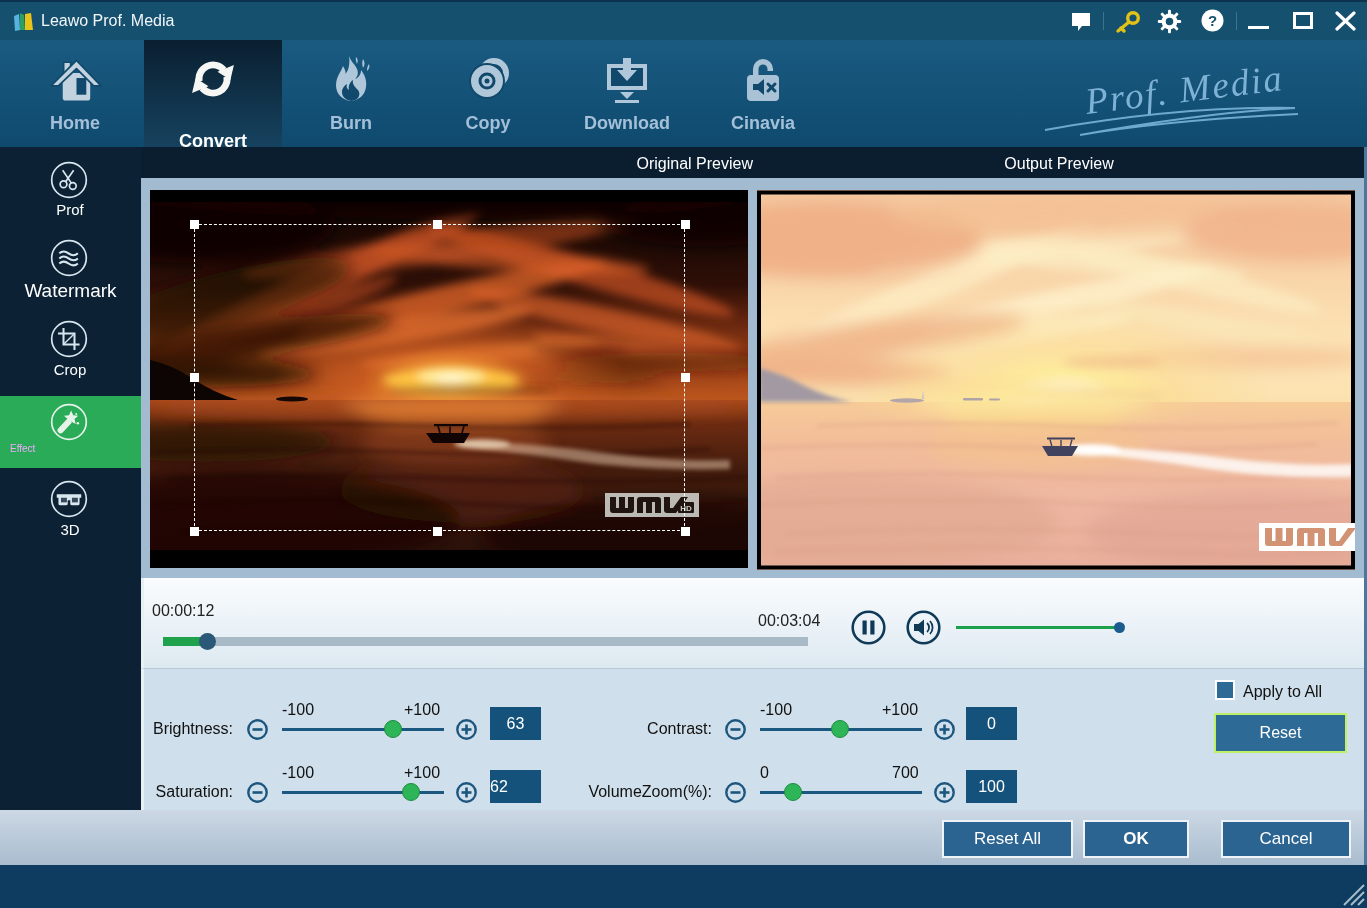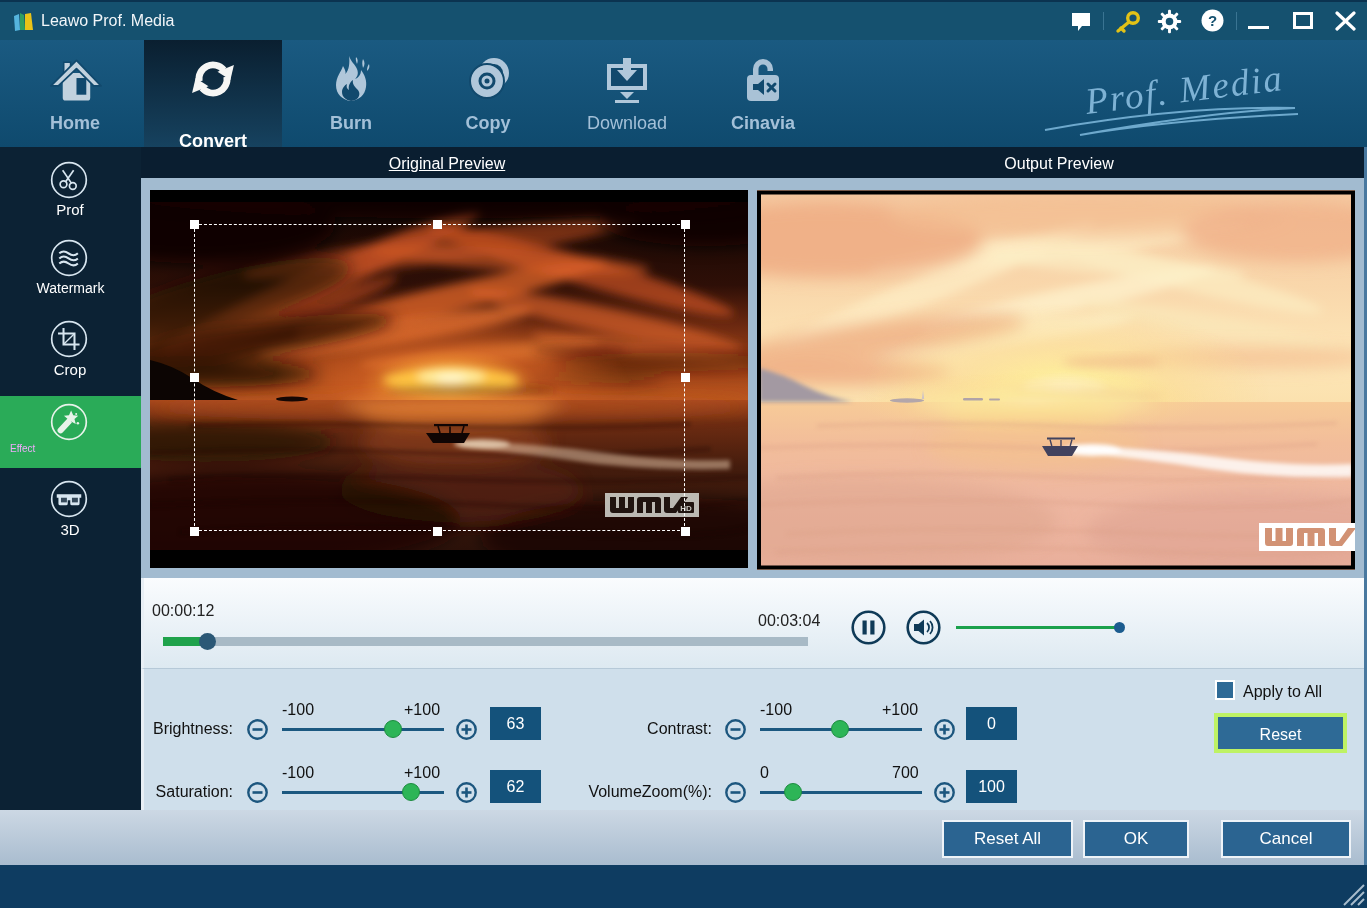--- a/index.html
+++ b/index.html
@@ -110,21 +110,21 @@
 
 <svg class="abs" style="left:603px;top:56px;" width="48" height="47" viewBox="0 0 48 47">
   <g fill="#b0c7da">
     <path d="M4 8 h40 v26 h-40 z M8 12 v18 h32 v-18 h10 z" fill-rule="evenodd"></path>
     <rect x="8" y="12" width="32" height="18" fill="#11496d"></rect>
     <path d="M20 2 h8 v12 h6 l-10 11 -10 -11 h6 z"></path>
     <path d="M17 36 h14 l-7 7 z"></path>
     <rect x="12" y="44" width="24" height="3"></rect>
   </g>
 </svg>
-<div class="abs" style="left:572px;top:113px;width:110px;text-align:center;color:#a3c0d8;font-size:18px;font-weight:normal;">Download</div>
+<div class="abs" style="left:572px;top:113px;width:110px;text-align:center;color:#a3c0d8;font-size:18px;font-weight:bold;">Download</div>
 
 <svg class="abs" style="left:740px;top:55px;" width="46" height="48" viewBox="0 0 46 48">
   <path d="M13 22 V14 a10 10 0 0 1 20 0 v2 h-5.5 v-2 a4.5 4.5 0 0 0 -9 0 v8 z" fill="#a9c2d6"></path>
   <rect x="7" y="20" width="32" height="26" rx="4" fill="#a9c2d6"></rect>
   <g fill="#11496d">
     <path d="M24 29 h-5 l-6 -5 v16 l6 -5 h5 z" transform="translate(37,0) scale(-1,1)"></path>
   </g>
   <g stroke="#11496d" stroke-width="3" stroke-linecap="round">
     <path d="M28 29 l7 7"></path>
       <path d="M35 29 l-7 7"></path>
@@ -152,21 +152,21 @@
 <div class="abs" style="left:10px;top:201px;width:120px;text-align:center;color:#fff;font-size:15px;">Prof</div>
 
 <svg class="abs" style="left:50px;top:239px;" width="38" height="38" viewBox="0 0 45 45">
   <circle cx="22.5" cy="22.5" r="20.5" fill="none" stroke="#d8e6f0" stroke-width="2"></circle>
   <g stroke="#d8e6f0" stroke-width="2.4" fill="none">
     <path d="M11 17 q5 -4.5 11 0 t11 0"></path>
     <path d="M11 23 q5 -4.5 11 0 t11 0"></path>
     <path d="M11 29 q5 -4.5 11 0 t11 0"></path>
   </g>
 </svg>
-<div class="abs" style="left:0px;top:280px;width:141px;text-align:center;color:#fff;font-size:14px;">Watermark</div>
+<div class="abs" style="left:0px;top:280px;width:141px;text-align:center;color:#fff;font-size:19px;">Watermark</div>
 
 <svg class="abs" style="left:50px;top:320px;" width="38" height="38" viewBox="0 0 45 45">
   <circle cx="22.5" cy="22.5" r="20.5" fill="none" stroke="#d8e6f0" stroke-width="2"></circle>
   <g stroke="#d8e6f0" stroke-width="2.4" fill="none">
     <path d="M16 9.5 V29 H35"></path>
     <path d="M9.5 16 H29 V35.5"></path>
     <path d="M16.5 28.5 L28.5 16.5" stroke-width="1.6"></path>
   </g>
 </svg>
 <div class="abs" style="left:10px;top:361px;width:120px;text-align:center;color:#fff;font-size:15px;">Crop</div>
@@ -186,21 +186,21 @@
   <circle cx="22.5" cy="22.5" r="20.5" fill="none" stroke="#d8e6f0" stroke-width="2"></circle>
   <g fill="#d8e6f0">
     <path d="M8 17 h29 v4 h-2 v7 a2 2 0 0 1 -2 2 h-7 a2 2 0 0 1 -2 -2 v-4 h-3 v4 a2 2 0 0 1 -2 2 h-7 a2 2 0 0 1 -2 -2 v-7 h-2 z"></path>
   </g>
   <rect x="13" y="21" width="7" height="5.5" fill="#0c2234" opacity="0.8"></rect>
   <rect x="26" y="21" width="7" height="5.5" fill="#0c2234" opacity="0.8"></rect>
 </svg>
 <div class="abs" style="left:10px;top:521px;width:120px;text-align:center;color:#fff;font-size:15px;">3D</div>
 
 <div class="abs" style="left:141px;top:147px;width:1226px;height:31px;background:#0a1e30;"></div>
-<div class="abs" style="left:141px;top:155px;width:612px;text-align:center;color:#fff;font-size:16px;text-decoration:underline;">Original Preview</div>
+<div class="abs" style="left:141px;top:155px;width:612px;text-align:right;color:#fff;font-size:16px;">Original Preview</div>
 <div class="abs" style="left:753px;top:155px;width:612px;text-align:center;color:#fff;font-size:16px;">Output Preview</div>
 <div class="abs" style="left:141px;top:178px;width:1226px;height:400px;background:#a2bbd0;"></div>
 
 <div class="abs" style="left:150px;top:190px;width:598px;height:378px;background:#000;">
   <svg width="598" height="378" viewBox="0 0 598 378">
     <defs>
       <linearGradient id="lsky" x1="0" y1="0" x2="0" y2="1">
         <stop offset="0" stop-color="#130603"></stop>
         <stop offset="0.42" stop-color="#2e0f07"></stop>
         <stop offset="0.62" stop-color="#6a2810"></stop>
@@ -465,21 +465,21 @@
 </svg>
 <div class="abs" style="left:282px;top:764px;color:#111;font-size:16px;">-100</div>
 <div class="abs" style="left:404px;top:764px;color:#111;font-size:16px;">+100</div>
 <div class="abs" style="left:282px;top:791px;width:162px;height:3px;background:#1b5880;"></div>
 <div class="abs" style="left:402px;top:783px;width:18px;height:18px;border-radius:50%;background:#2db557;border:1px solid #1d8c40;"></div>
 <svg class="abs" style="left:456px;top:782px;" width="21" height="21" viewBox="0 0 21 21">
   <circle cx="10.5" cy="10.5" r="9.2" fill="none" stroke="#1c567e" stroke-width="2.4"></circle>
   <rect x="5.5" y="9.2" width="10" height="2.6" fill="#1c567e"></rect>
   <rect x="9.2" y="5.5" width="2.6" height="10" fill="#1c567e"></rect>
 </svg>
-<div class="abs" style="left:490px;top:770px;width:51px;height:33px;background:#14527b;color:#fff;font-size:16px;text-align:center;line-height:33px;">62</div>
+<div class="abs" style="left:490px;top:770px;width:51px;height:33px;background:#14527b;color:#fff;font-size:16px;line-height:33px;">62</div>
 
 <div class="abs" style="left:579px;top:720px;width:133px;text-align:right;color:#111;font-size:16px;">Contrast:</div>
 <svg class="abs" style="left:725px;top:719px;" width="21" height="21" viewBox="0 0 21 21">
   <circle cx="10.5" cy="10.5" r="9.2" fill="none" stroke="#1c567e" stroke-width="2.4"></circle>
   <rect x="5.5" y="9.2" width="10" height="2.6" fill="#1c567e"></rect>
 </svg>
 <div class="abs" style="left:760px;top:701px;color:#111;font-size:16px;">-100</div>
 <div class="abs" style="left:882px;top:701px;color:#111;font-size:16px;">+100</div>
 <div class="abs" style="left:760px;top:728px;width:162px;height:3px;background:#1b5880;"></div>
 <div class="abs" style="left:831px;top:720px;width:18px;height:18px;border-radius:50%;background:#2db557;border:1px solid #1d8c40;"></div>
@@ -501,25 +501,25 @@
 <div class="abs" style="left:784px;top:783px;width:18px;height:18px;border-radius:50%;background:#2db557;border:1px solid #1d8c40;"></div>
 <svg class="abs" style="left:934px;top:782px;" width="21" height="21" viewBox="0 0 21 21">
   <circle cx="10.5" cy="10.5" r="9.2" fill="none" stroke="#1c567e" stroke-width="2.4"></circle>
   <rect x="5.5" y="9.2" width="10" height="2.6" fill="#1c567e"></rect>
   <rect x="9.2" y="5.5" width="2.6" height="10" fill="#1c567e"></rect>
 </svg>
 <div class="abs" style="left:966px;top:770px;width:51px;height:33px;background:#14527b;color:#fff;font-size:16px;text-align:center;line-height:33px;">100</div>
 
 <div class="abs" style="left:1215px;top:680px;width:20px;height:20px;background:#2e6a96;border:2.5px solid #fff;"></div>
 <div class="abs" style="left:1243px;top:683px;color:#111;font-size:16px;">Apply to All</div>
-<div class="abs" style="left:1214px;top:713px;width:133px;height:40px;background:#2e6a96;border:4px solid #bef264;color:#fff;font-size:16px;text-align:center;line-height:36px;">Reset</div>
+<div class="abs" style="left:1214px;top:713px;width:133px;height:40px;background:#2e6a96;border:2px solid #bef264;color:#fff;font-size:16px;text-align:center;line-height:36px;">Reset</div>
 
 <div class="abs" style="left:0;top:810px;width:1367px;height:55px;background:linear-gradient(#ccd8e4,#a9bccf);"></div>
 <div class="abs" style="left:942px;top:820px;width:131px;height:38px;background:#2b6491;border:2px solid #eef3f8;color:#fff;font-size:17px;text-align:center;line-height:34px;">Reset All</div>
-<div class="abs" style="left:1083px;top:820px;width:106px;height:38px;background:#2b6491;border:2px solid #eef3f8;color:#fff;font-size:17px;text-align:center;line-height:34px;">OK</div>
+<div class="abs" style="left:1083px;top:820px;width:106px;height:38px;background:#2b6491;border:2px solid #eef3f8;color:#fff;font-size:17px;text-align:center;line-height:34px;font-weight:bold;">OK</div>
 <div class="abs" style="left:1221px;top:820px;width:130px;height:38px;background:#2b6491;border:2px solid #eef3f8;color:#fff;font-size:17px;text-align:center;line-height:34px;">Cancel</div>
 
 <div class="abs" style="left:0;top:865px;width:1367px;height:43px;background:#0e3c61;"></div>
 <div class="abs" style="left:1364px;top:147px;width:3px;height:718px;background:#48789f;"></div>
 <svg class="abs" style="left:1341px;top:882px;" width="24" height="24" viewBox="0 0 24 24">
   <g stroke="#a8bccc" stroke-width="2">
     <path d="M23 3 L3 23"></path>
       <path d="M23 10 L10 23"></path>
       <path d="M23 17 L17 23"></path>
   </g>

